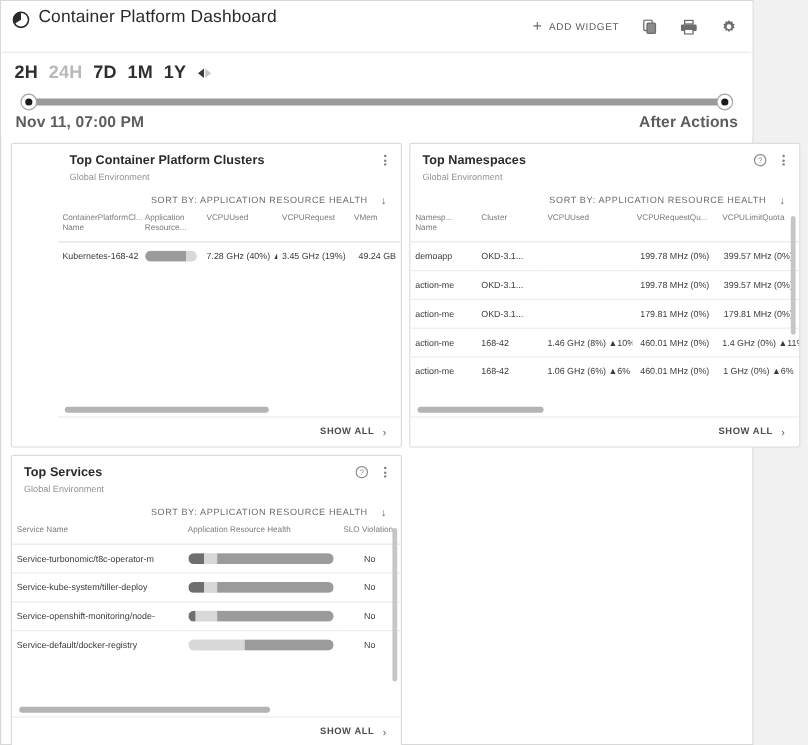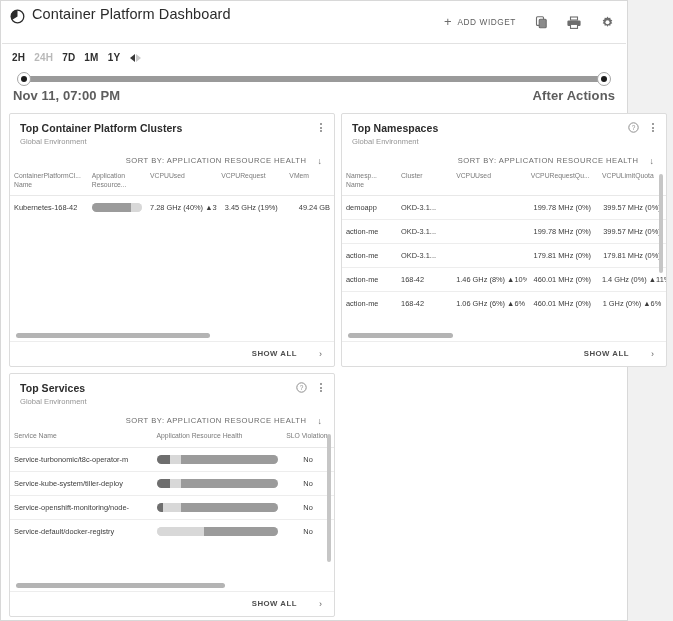--- a/index.html
+++ b/index.html
@@ -106,21 +106,21 @@
   
   .timebar {
     padding: 8px 11px 4px 11px;
     flex: none;
     background: #fff;
   }
   .ranges {
     display: flex;
     align-items: center;
     gap: 9px;
-    font-size: 10px;
+    font-size: 15px;
     color: #2f2f2f;
     font-weight: 700;
     margin-bottom: 9px;
   }
   .range { cursor: pointer; letter-spacing: .2px; }
   .range.dim { color: #b9b9b9; }
   .range-nav {
     display: flex; align-items: center;
     gap: 1px; margin-left: 1px;
     cursor: pointer;
@@ -191,21 +191,21 @@
   .panel {
     position: absolute;
     background: #fff;
     border: 1px solid #dcdcdc;
     border-radius: 2px;
     box-sizing: border-box;
     display: flex;
     flex-direction: column;
     overflow: hidden;
   }
-  #panel-clusters { left: 8px;  top: 6px;  width: 326px; height: 254px; }
+  #panel-clusters { left: 8px;  top: 6px;  width: 326px; height: 254px; padding-left: 38px; }
   #panel-namespaces { left: 340px; top: 6px; width: 326px; height: 254px; }
   #panel-services { left: 8px; top: 266px; width: 326px; height: 244px; }
 
   .panel-head {
     padding: 8px 10px 4px 10px;
     position: relative;
     flex: none;
   }
   .panel-title {
     font-size: 10.5px;
@@ -326,21 +326,21 @@
     width: 4px;
     border-radius: 2px;
     background: #c6c6c6;
   }
 
   .panel-foot {
     flex: none;
     display: flex;
     align-items: center;
     justify-content: flex-end;
-    gap: 22px;
+    gap: 7px;
     padding: 7px 12px 8px 0;
     border-top: 1px solid #ededed;
     cursor: pointer;
   }
   .panel-foot .lbl {
     font-size: 7.8px;
     letter-spacing: .5px;
     color: #4e4e4e;
     font-weight: 700;
   }

